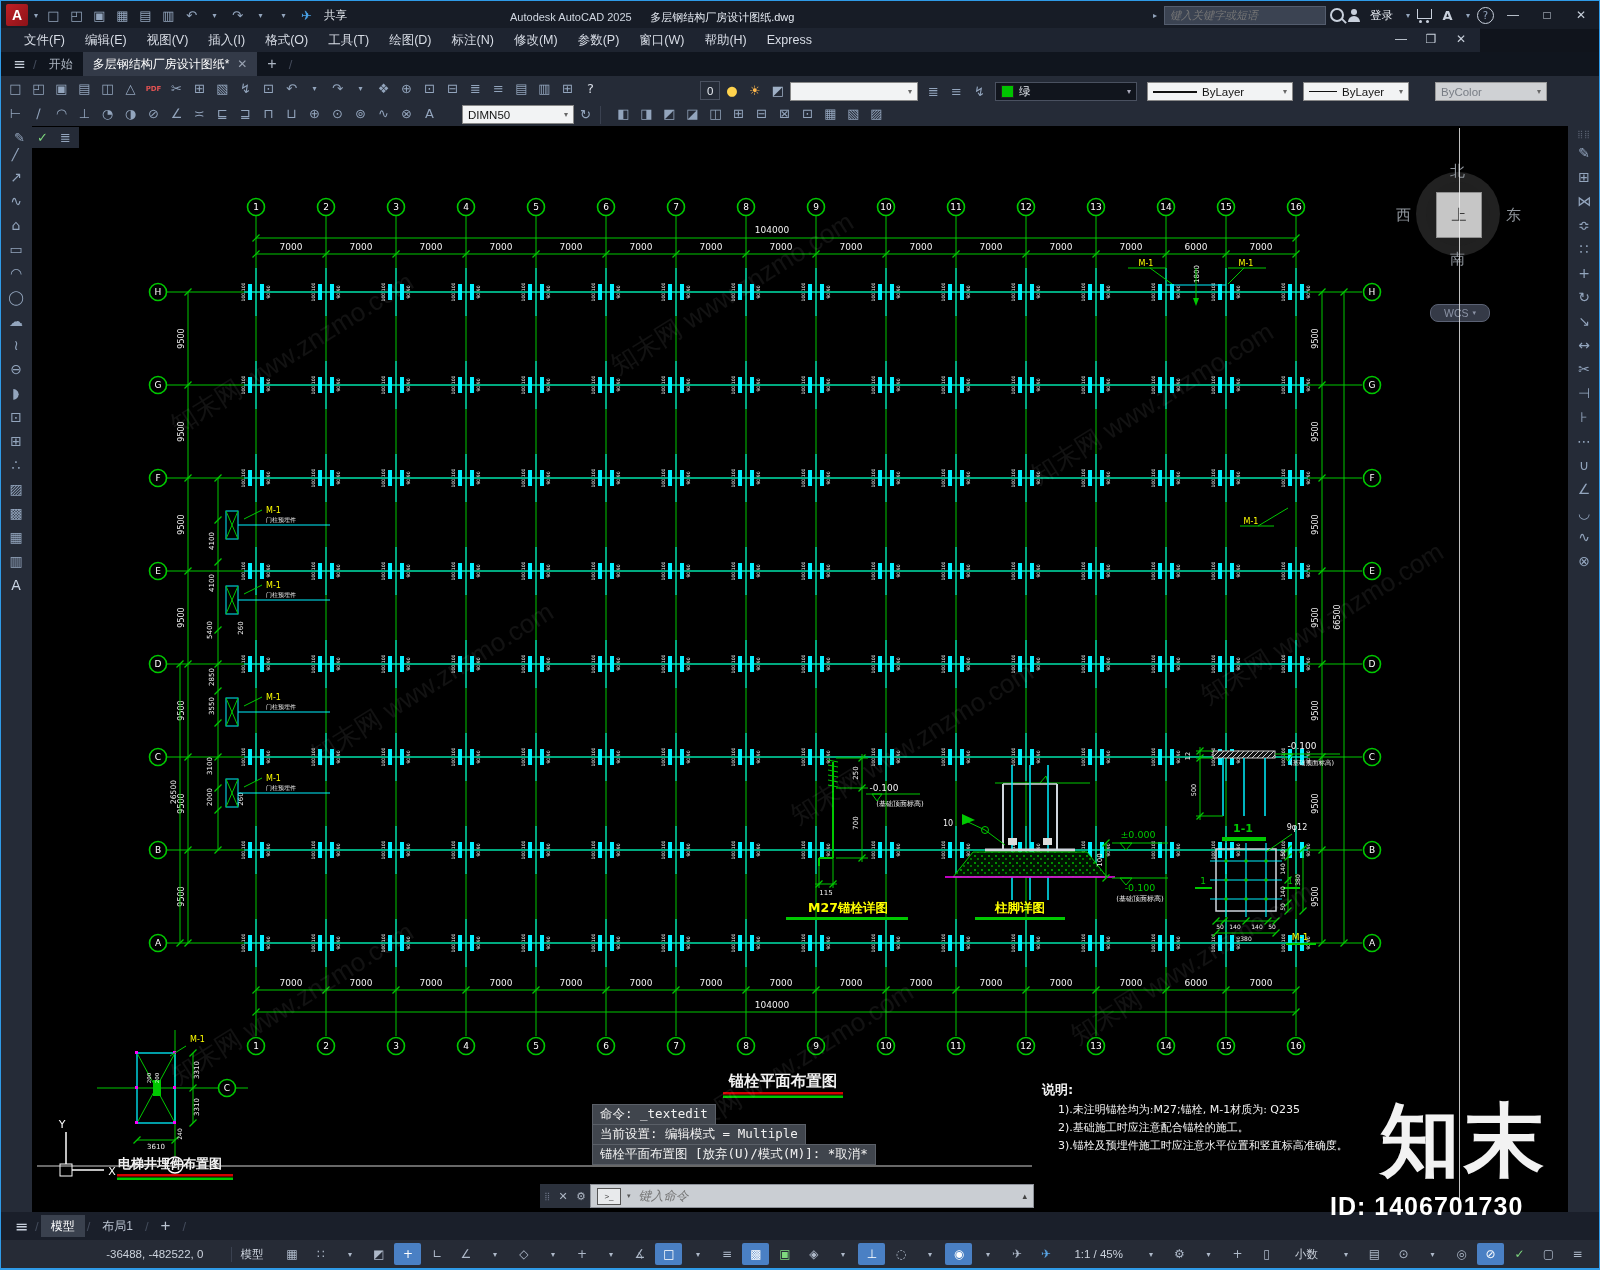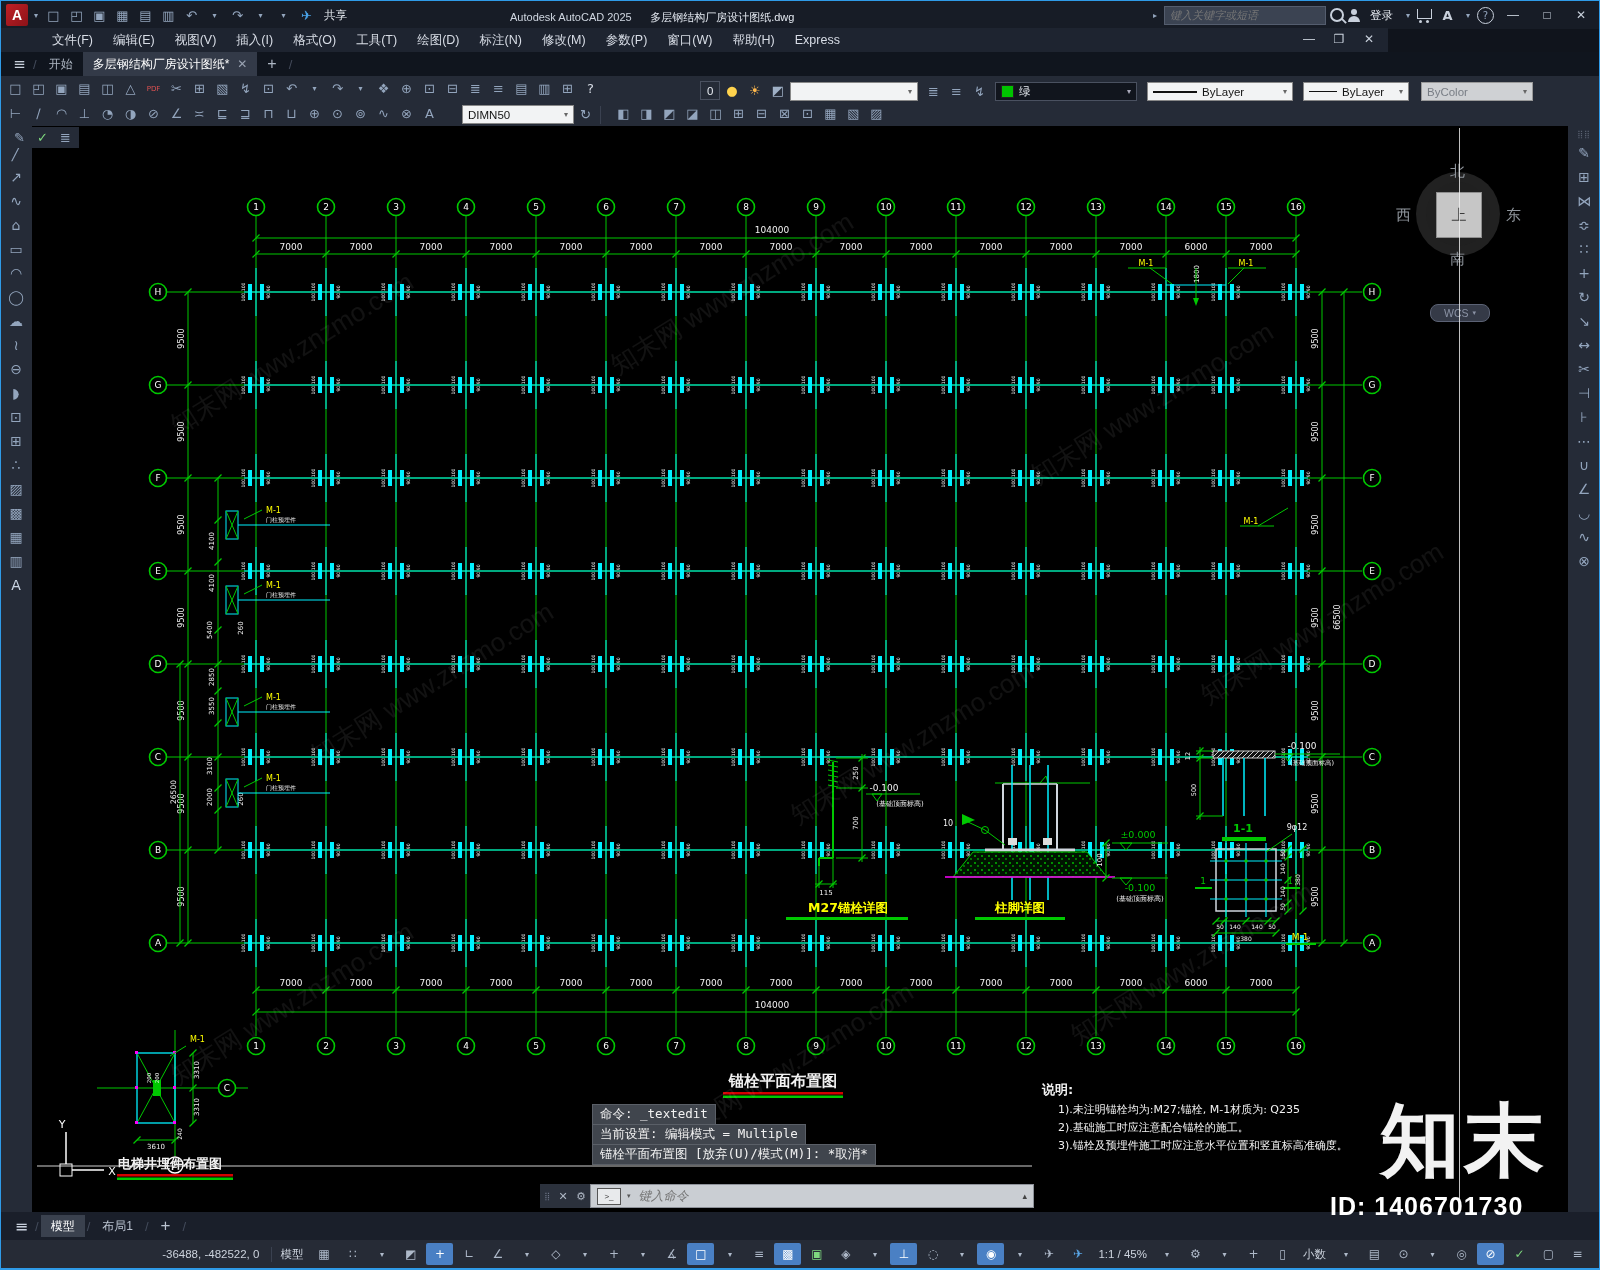--- a/index.html
+++ b/index.html
@@ -2,21 +2,21 @@
 <html><head>
 <meta charset="utf-8">
 <style>
   html,body{margin:0;padding:0;background:#05070a;}
   #app{position:relative;width:1600px;height:1270px;background:#10141c;overflow:hidden;
        font-family:"Liberation Sans","DejaVu Sans",sans-serif;-webkit-font-smoothing:antialiased;}
   .abs{position:absolute;}
   .flex{display:flex;align-items:center;}
   
   .titlebar{left:0;top:0;width:1600px;height:28px;background:#171c26;border-top:1px solid #2f9be8;}
-  .menubar{left:0;top:28px;width:1360px;height:24px;background:#1e2430;padding-left:28px;}
+  .menubar{left:0;top:28px;width:1480px;height:24px;background:#1e2430;}
   .doctabs{left:0;top:52px;width:1600px;height:24px;background:#10151e;}
   .ribbon{left:0;top:76px;width:1600px;height:50px;background:#252b37;border-bottom:1px solid #39404e;}
   .ribrow{position:absolute;left:0;height:25px;display:flex;align-items:center;}
   .minibar{left:6px;top:127px;height:21px;background:#252b37;display:flex;align-items:center;padding:0 2px;z-index:6;}
   .lefttb{left:0;top:126px;width:32px;height:1086px;background:#252b37;display:flex;flex-direction:column;align-items:center;z-index:5;}
   .righttb{left:1568px;top:126px;width:32px;height:1086px;background:#252b37;display:flex;flex-direction:column;align-items:center;z-index:5;}
   .canvas{left:32px;top:126px;width:1536px;height:1086px;background:#000;}
   .layoutbar{left:0;top:1212px;width:1600px;height:28px;background:#1a1f2a;display:flex;align-items:center;}
   .statusbar{left:0;top:1240px;width:1600px;height:28px;background:#262b36;display:flex;align-items:center;justify-content:flex-end;}
   .blueline{left:0;top:1268px;width:1600px;height:2px;background:#2f9be8;}
@@ -51,21 +51,21 @@
   .cmdbar{position:absolute;height:24px;display:flex;align-items:stretch;z-index:9;}
   .cmdleft{width:50px;background:#2b313c;display:flex;align-items:center;justify-content:space-around;color:#aeb7c4;font-size:11px;}
   .cmdmain{flex:1;background:#caced3;border:1px solid #8d9199;display:flex;align-items:center;padding:0 6px;gap:6px;}
   .promptbox{width:22px;height:15px;border:1px solid #555;background:#e8eaec;color:#333;font-size:8px;
              display:flex;align-items:center;justify-content:center;}
   .cmdinput{flex:1;background:transparent;border:none;outline:none;font-style:italic;color:#5c6066;font-size:12.5px;}
   .layouttab{height:22px;padding:0 10px;display:flex;align-items:center;font-size:12px;color:#b9c2cf;}
   .layouttab.active{background:#3a414e;color:#fff;}
   .st{min-width:22px;height:22px;display:inline-flex;align-items:center;justify-content:center;
       color:#aeb9c9;font-size:12px;margin:0 1px;border-radius:2px;padding:0 2px;}
-  .sttext{color:#ccd3dd;font-size:11.5px;margin:0 6px;}
+  .sttext{color:#ccd3dd;font-size:11.5px;margin:0 14px;}
   
   .compass{position:absolute;left:1378px;top:40px;width:96px;height:96px;z-index:2;}
   .ring{position:absolute;left:6px;top:6px;width:84px;height:84px;border-radius:50%;background:rgba(58,58,58,.55);
         border:10px solid rgba(34,34,34,.7);box-sizing:border-box;}
   .cube{position:absolute;left:26px;top:26px;width:44px;height:44px;background:#c6c6c6;border:1px solid #8e8e8e;
         display:flex;align-items:center;justify-content:center;color:#3a3a3a;font-size:15px;}
   .cdir{position:absolute;color:#8f959c;font-size:15px;z-index:2;}
   .wcs{position:absolute;left:1398px;top:178px;width:58px;height:16px;background:rgba(62,68,84,.85);border:1px solid #5b6274;
        border-radius:8px;color:#8b93a5;font-size:10.5px;display:flex;align-items:center;justify-content:center;gap:4px;z-index:2;}
   .wline-v{position:absolute;left:1427px;top:2px;width:1px;height:1082px;background:rgba(240,240,240,.8);z-index:3;}
@@ -162,21 +162,21 @@
   </div>
 
   <div class="abs ribbon">
     <div class="ribrow" style="top:0;left:4px" id="row1">
         <span class="ico ">□</span>
         <span class="ico ">◰</span>
         <span class="ico ">▣</span>
         <span class="ico ">▤</span>
         <span class="ico ">◫</span>
         <span class="ico ">△</span>
-        <span class="ico " style="color: rgb(224, 82, 82); font-size: 7px;">PDF</span>
+        <span class="ico " style="color: rgb(224, 82, 82); font-size: 7px; font-weight: bold;">PDF</span>
         <span class="ico ">✂</span>
         <span class="ico ">⊞</span>
         <span class="ico ">▧</span>
         <span class="ico ">↯</span>
         <span class="ico ">⊡</span>
         <span class="ico ">↶</span>
         <span class="ico " style="font-size: 8px;">▾</span>
         <span class="ico ">↷</span>
         <span class="ico " style="font-size: 8px;">▾</span>
         <span class="ico ">❖</span>
@@ -214,21 +214,21 @@
       <div class="combo white" style="width:146px;margin-left:10px">
         <span class="lnsample"></span>
         <span>ByLayer</span>
           <span class="chev">▾</span>
       </div>
       <div class="combo white" style="width:106px;margin-left:10px">
         <span class="lnsample" style="width:28px;border-top-width:1px"></span>
         <span>ByLayer</span>
           <span class="chev">▾</span>
       </div>
-      <div class="combo dis" style="width:112px;margin-left:12px">
+      <div class="combo dis" style="width:112px;margin-left:26px">
         <span>ByColor</span>
           <span class="chev">▾</span>
       </div>
     </div>
     <div class="ribrow" style="top:25px;left:4px" id="row2a">
         <span class="ico ">⊢</span>
         <span class="ico ">∕</span>
         <span class="ico ">◠</span>
         <span class="ico ">⊥</span>
         <span class="ico ">◔</span>

